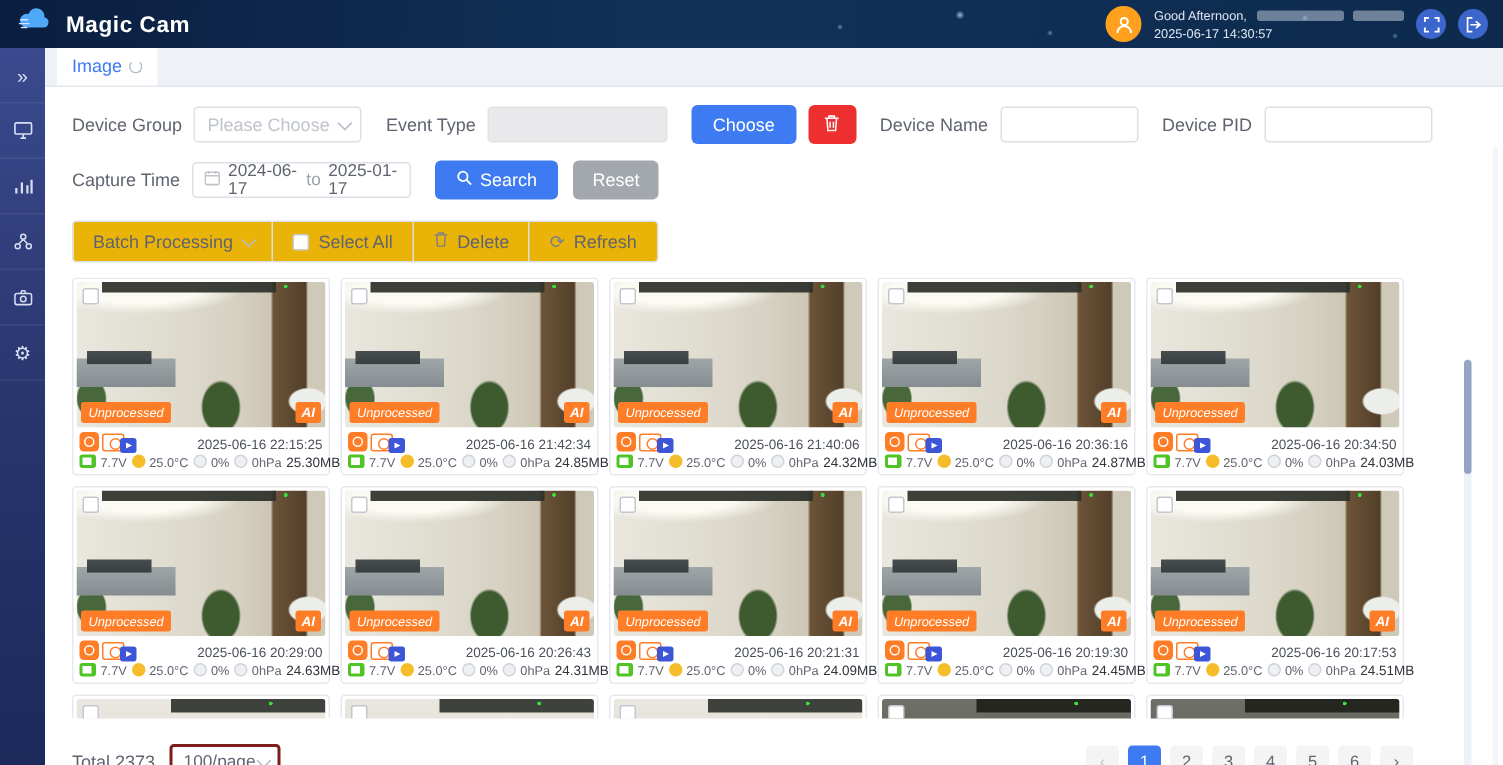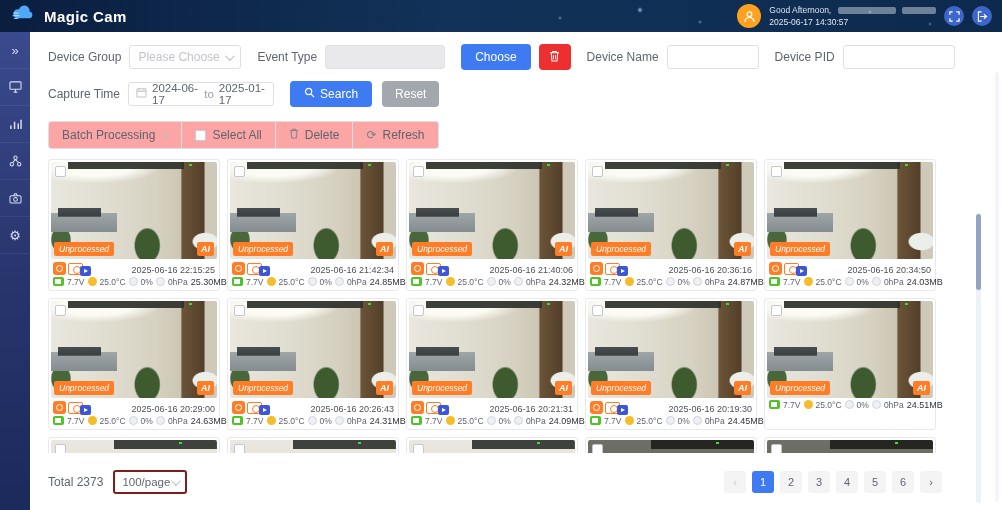--- a/index.html
+++ b/index.html
@@ -53,21 +53,21 @@
   .btn-blue { background:#3e7bf2; color:#fff; padding:0 14px; }
   .btn-red { background:#ee2f2f; color:#fff; width:32px; }
   .btn-gray { background:#a3a7ae; color:#fff; padding:0 13px; }
   .date-box { width:146px; height:24px; border:1px solid #dcdfe6; border-radius:3px; display:flex; align-items:center; gap:5px; padding:0 7px; cursor:pointer; }
   .date-val { color:#5f6470; font-size:11.5px; }
   .date-to { color:#9aa0aa; font-size:11.5px; }
 
   
   .toolbar { margin-top:14px; display:inline-flex; border:1px solid #dcdfe6; border-radius:3px; overflow:hidden; }
   .tool-seg { padding:0 13px; height:26px; display:flex; align-items:center; gap:6px; font-size:12px; color:#5f6470;
-    border-right:1px solid #dcdfe6; cursor:pointer; background:#fca5a5; }
+    border-right:1px solid #dcdfe6; cursor:pointer; background:#eab308; }
   .tool-seg:last-child { border-right:none; }
   .cb { width:11px; height:11px; border:1px solid #c8ccd4; border-radius:2px; background:#fff; display:inline-block; }
   .refresh-glyph::before { content:"⟳"; font-size:12px; color:#7a8089; }
 
   
   .grid-wrap { margin-top:10px; height:294px; overflow:hidden; position:relative; }
   .grid { display:grid; grid-template-columns:repeat(5,172px); gap:7px; }
   .card { border:1px solid #e6e9ef; border-radius:3px; background:#fff; padding:2px 2px 1px; cursor:pointer; }
   .photo { height:97px; border-radius:2px; position:relative; overflow:hidden;
     background:
@@ -201,20 +201,26 @@
             <circle cx="7" cy="8" r="2" stroke="currentColor" stroke-width="1.1" fill="none"></circle>
           </svg>
       </span>
     </div>
     <div class="side-item">
       <span>⚙</span>
     </div>
   </aside>
 
   <div class="content">
+    <div class="tabstrip">
+      <div class="tab">
+        <span>Image</span>
+        <span class="tab-refresh"></span>
+      </div>
+    </div>
 
     <main>
 
       <div class="frow">
         <span class="flabel">Device Group</span>
         <div class="select-box gap">
           <span>Please Choose</span>
           <span class="chev"></span>
         </div>
         <span class="flabel">Event Type</span>
@@ -525,20 +531,28 @@
       <span class="sz">24.45MB</span>
     </div>
   </div>
 
   <div class="card">
     <div class="photo">
       <span class="ph-cb"></span>
       <span class="badge-unp">Unprocessed</span>
       <span class="badge-ai">AI</span>
     </div>
+    <div class="info1">
+      <span class="ci-cluster">
+        <span class="ci-cam1"></span>
+        <span class="ci-cam2"></span>
+        <span class="ci-vid"></span>
+      </span>
+      <span class="ts">2025-06-16 20:17:53</span>
+    </div>
     <div class="info2">
       <span class="ic-batt"></span>
       <span>7.7V</span>
       <span class="ic-temp"></span>
       <span>25.0°C</span>
       <span class="ic-gray"></span>
       <span>0%</span>
       <span class="ic-gray"></span>
       <span>0hPa</span>
       <span class="sz">24.51MB</span>

